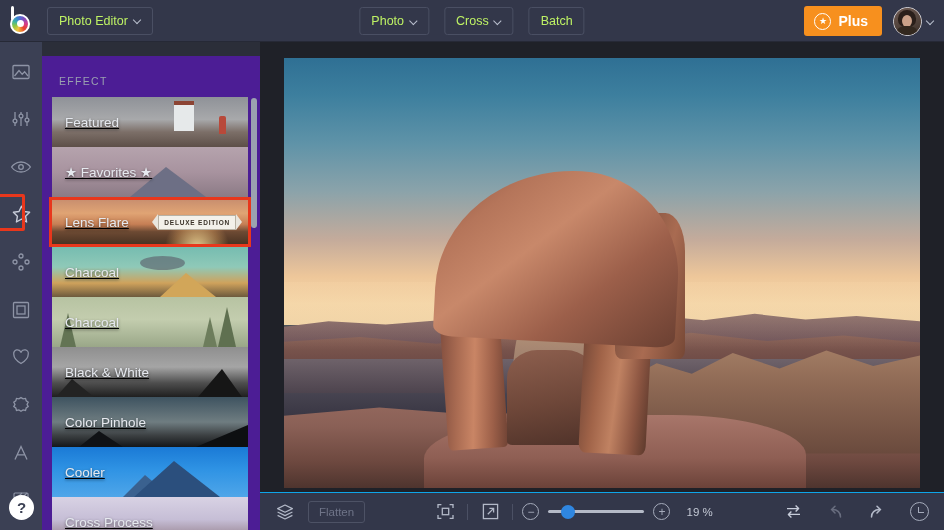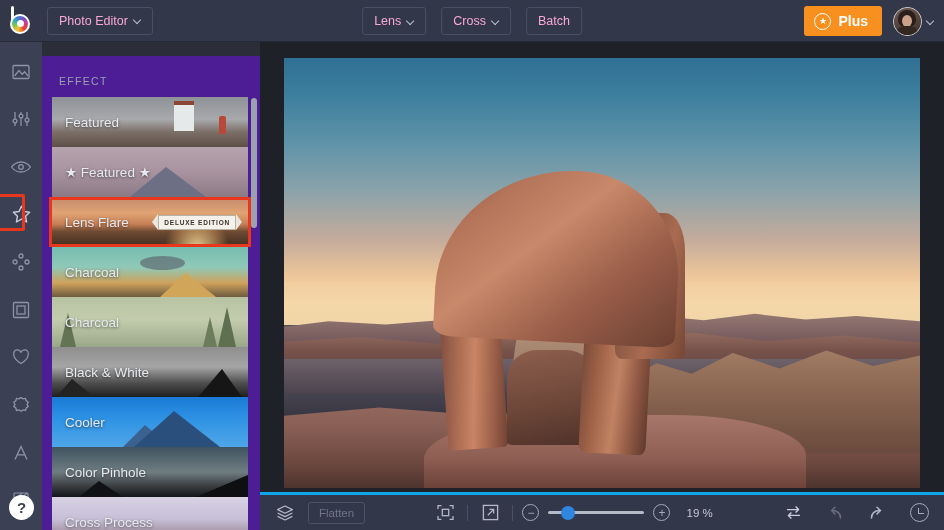--- a/index.html
+++ b/index.html
@@ -31,21 +31,21 @@
         #3d7fd4 140deg, #7b4fc0 195deg, #d43b8d 245deg,
         #e8432b 300deg, #f2c53d 360deg);
     border: 2.5px solid #ffffff;
   }
   .logo .hole {
     position: absolute; left: 8.5px; top: 12.5px; width: 7px; height: 7px;
     border-radius: 50%; background: #ffffff;
   }
   .tb-btn {
     height: 28px; padding: 0 11px; display: flex; align-items: center; gap: 6px;
-    color: #f9a8d4; font-size: 12.5px; border: 1px solid #4a4f63;
+    color: #bef264; font-size: 12.5px; border: 1px solid #4a4f63;
     border-radius: 3px; background: transparent; cursor: pointer;
     white-space: nowrap;
   }
   #app-menu { margin-left: 5px; }
   .center-group {
     position: absolute; left: 50%; top: 7px; transform: translateX(-50%);
     display: flex; gap: 15px;
   }
   .chev { display: inline-block; width: 7px; height: 7px; position: relative; }
   .chev::after {
@@ -106,21 +106,21 @@
     position: absolute; left: 42px; top: 56px; width: 218px; height: 488px;
     background: #4c1d95; overflow: hidden;
   }
   .eff-head {
     color: #9aa0b0; font-size: 10.5px; letter-spacing: 1.3px;
     padding: 19px 0 10px 17px; font-weight: normal;
   }
   .eff-list { position: relative; }
   .eff-item {
     position: relative; height: 50px; margin: 0 12px 0 10px; cursor: pointer;
-    overflow: hidden; display: flex; align-items: center;
+    overflow: hidden; display: flex; align-items: center; text-decoration: underline;
   }
   .eff-item .thumb { position: absolute; inset: 0; }
   .eff-item .label {
     position: relative; color: #e6e9ef; font-size: 13.5px; padding-left: 13px;
     text-shadow: 0 1px 3px rgba(0,0,0,0.55); z-index: 2;
   }
   .eff-item.selected { border: 3px solid #e8371c; margin-left: 7px; margin-right: 9px; }
   .deluxe {
     position: absolute; right: 6px; top: 50%; transform: translateY(-50%);
     z-index: 3; display: flex; align-items: center;
@@ -265,21 +265,21 @@
   .haze {
     position: absolute; left: 0; top: 52%; width: 100%; height: 16%;
     background: linear-gradient(180deg, rgba(245,210,165,0.45) 0%, rgba(245,210,165,0) 100%);
     pointer-events: none;
   }
 
   
   .bottombar {
     position: absolute; left: 260px; top: 492px; width: 684px; height: 38px;
     background: #33374a; display: flex; align-items: center; padding: 0 12px;
-    border-top: 3px solid #0ea5e9;
+    border-top: 1px solid #0ea5e9;
   }
   .bb-icon {
     width: 26px; height: 26px; display: flex; align-items: center; justify-content: center;
     cursor: pointer; flex: none;
   }
   .flatten {
     height: 22px; padding: 0 10px; display: flex; align-items: center;
     border: 1px solid #4d5265; border-radius: 3px; color: #6f7488;
     font-size: 11.5px; margin-left: 10px; cursor: pointer;
   }
@@ -322,21 +322,21 @@
         <div class="hole"></div>
       </div>
     </div>
     <div class="tb-btn" id="app-menu">
       <span>Photo Editor</span>
       <span class="chev"></span>
     </div>
 
     <div class="center-group">
       <div class="tb-btn">
-        <span>Lens</span>
+        <span>Photo</span>
         <span class="chev"></span>
       </div>
       <div class="tb-btn">
         <span>Cross</span>
         <span class="chev"></span>
       </div>
       <div class="tb-btn">
         <span>Batch</span>
       </div>
     </div>
@@ -429,21 +429,21 @@
           <div class="thumb t-featured">
             <div class="lh"></div>
             <div class="lh2"></div>
           </div>
           <div class="label">Featured</div>
         </div>
         <div class="eff-item">
           <div class="thumb t-fav">
             <div class="mtn"></div>
           </div>
-          <div class="label">★ Featured ★</div>
+          <div class="label">★ Favorites ★</div>
         </div>
         <div class="eff-item selected">
           <div class="thumb t-lens">
             <div class="glow"></div>
           </div>
           <div class="label">Lens Flare</div>
           <div class="deluxe">
             <span class="ribbon-tip l"></span>
             <span class="ribbon-body">DELUXE EDITION</span>
             <span class="ribbon-tip r"></span>
@@ -465,32 +465,32 @@
           <div class="label">Charcoal</div>
         </div>
         <div class="eff-item">
           <div class="thumb t-bw">
             <div class="m1"></div>
             <div class="m2"></div>
           </div>
           <div class="label">Black &amp; White</div>
         </div>
         <div class="eff-item">
+          <div class="thumb t-pin">
+            <div class="m1"></div>
+            <div class="m2"></div>
+          </div>
+          <div class="label">Color Pinhole</div>
+        </div>
+        <div class="eff-item">
           <div class="thumb t-cool">
             <div class="mtn2"></div>
             <div class="mtn"></div>
           </div>
           <div class="label">Cooler</div>
-        </div>
-        <div class="eff-item">
-          <div class="thumb t-pin">
-            <div class="m1"></div>
-            <div class="m2"></div>
-          </div>
-          <div class="label">Color Pinhole</div>
         </div>
         <div class="eff-item">
           <div class="thumb t-cross"></div>
           <div class="label">Cross Process</div>
         </div>
       </div>
     <div class="scrollbar"></div>
   </div>
 
   <div class="canvas">

